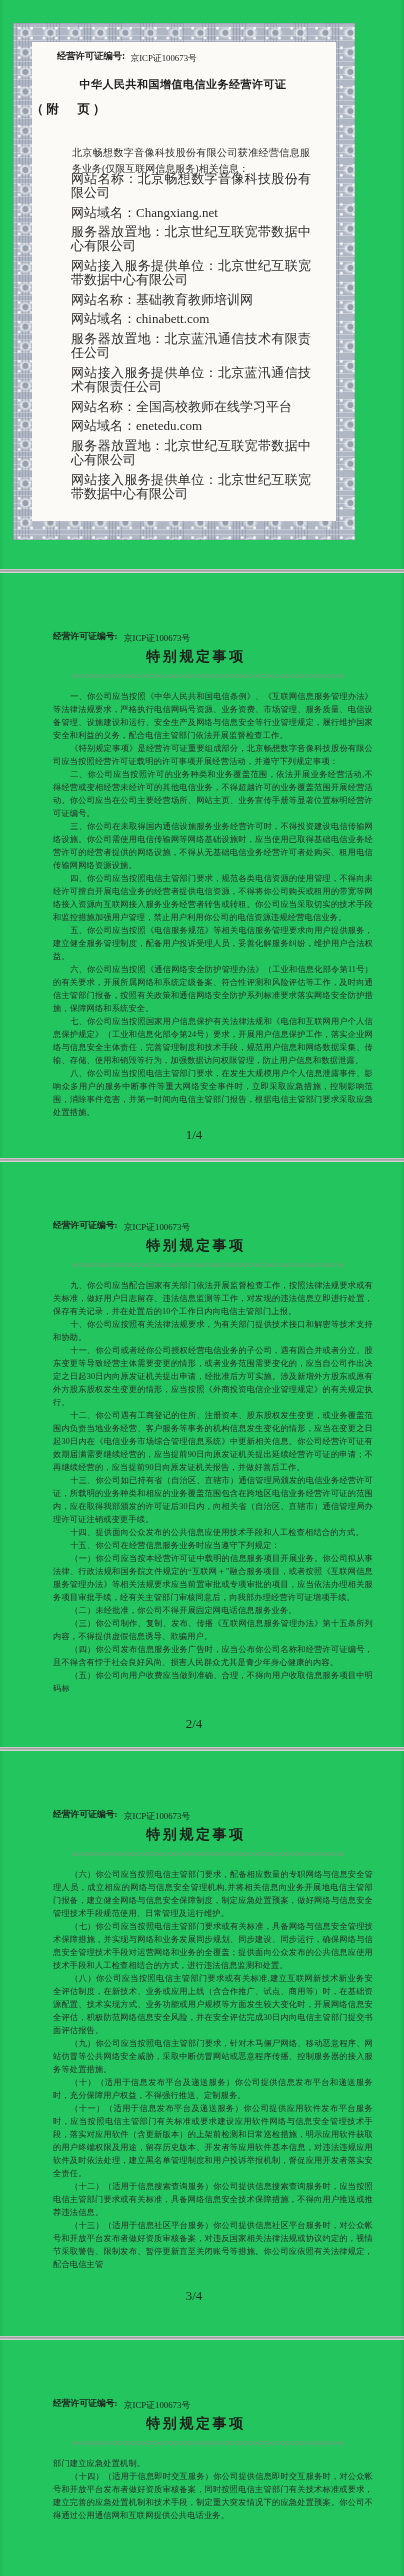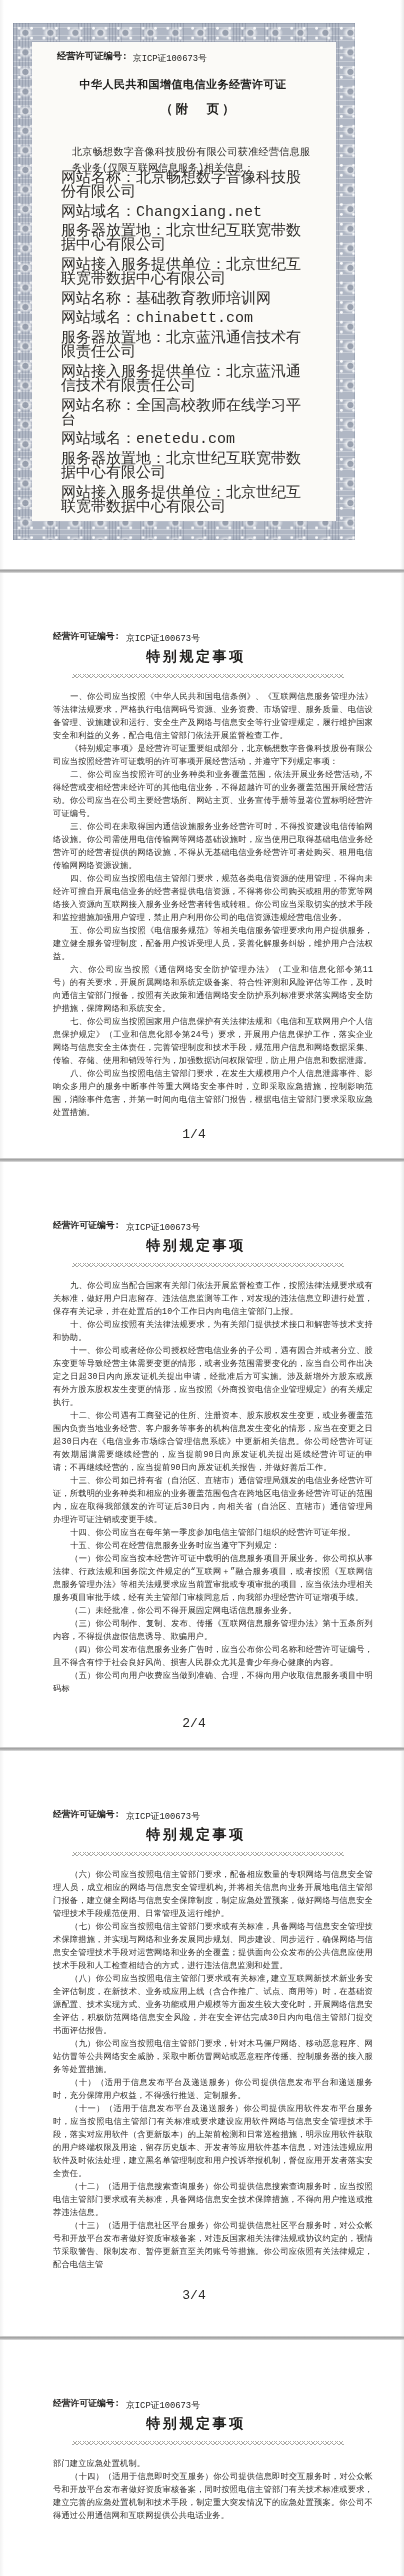--- a/index.html
+++ b/index.html
@@ -1,19 +1,19 @@
 <!DOCTYPE html>
 <html lang="zh" style="font-size:8.2px"><head>
 <meta charset="utf-8">
 <style>
   html,body { margin:0; padding:0; background:#c9c9c9; }
   body { width:405px; font-family:"Liberation Serif","DejaVu Serif",serif; color:#2e2c2a; }
   .doc { width:405px; }
 
-  .page { position:relative; background:#ffffff; overflow:hidden;font-family:Liberation Mono, monospace; }
+  .page { position:relative; background:#22c55e; overflow:hidden; }
   .page::after {
     content:""; position:absolute; top:0; right:0; bottom:0; width:5.2px;
     background:linear-gradient(270deg, rgba(0,0,0,0.10), rgba(0,0,0,0)); pointer-events:none;
   }
   .page::before {
     content:""; position:absolute; top:0; left:0; bottom:0; width:4.1px;
     background:linear-gradient(90deg, rgba(0,0,0,0.05), rgba(0,0,0,0)); pointer-events:none;
   }
   .sep { height:4.1px; background:linear-gradient(180deg,#dedede,#a3a3a3 35%,#b4b4b4 65%,#e3e3e3); }
 
@@ -32,26 +32,26 @@
     box-shadow: inset 0 0 0 0.5px rgba(100,110,135,0.45);
   }
   .frame-inner {
     position:absolute; left:19px; top:19px; right:19px; bottom:19px;
     background:#fbfaf7; box-shadow:0 0 0 0.5px rgba(120,130,150,0.35);
   }
   .cert-head { position:absolute; top:50px; left:57px; font-size:9.3px; font-weight:600; color:#232220; }
   .cert-head .num { display:inline-block; margin-left:5.2px; transform:translateY(2.1px); font-weight:500; font-size:8.8px; }
   .cert-title { position:absolute; top:77px; left:31px; width:304px; text-align:center;
                 font-size:11px; font-weight:bold; color:#1f1e1c; letter-spacing:0.5px; }
-  .cert-sub   { position:absolute; top:101px; left:31px; width:336px; text-align:center;
+  .cert-sub   { position:absolute; top:101px; left:31px; width:336px; 
                 font-size:12.4px; font-weight:bold; letter-spacing:3.1px; color:#1f1e1c; }
   .cert-intro { position:absolute; top:135px; left:72px; width:238px;
                 font-size:10px; line-height:16px; text-align:justify; }
-  .cert-fields{ position:absolute; top:172px; left:61px; width:240px;
-                font-size:15px; line-height:14px; }
+  .cert-fields{ position:absolute; top:172px; left:71px; width:240px;
+                font-size:13px; line-height:14px; }
   .cert-fields p { margin:0 0 5.7px 0; text-align:justify; }
 
   
   .reg { height:585px; }
   .reg.last { height:532px; }
   .reg-head { position:absolute; top:58px; left:53px; font-size:8.8px; font-weight:600; color:#232220; }
   .reg-head .num { display:inline-block; margin-left:6.2px; transform:translateY(1.5px); font-weight:500; }
   .reg-title { position:absolute; top:75px; left:0; width:392px; text-align:center;
                font-size:14px; font-weight:bold; letter-spacing:2.6px; color:#1f1e1c; }
   .reg-divider {
@@ -127,21 +127,21 @@
       <span>经营许可证编号:</span><span class="num">京ICP证100673号</span>
     </div>
     <div class="reg-title">特别规定事项</div>
     <div class="reg-divider"></div>
     <div class="reg-body">
       <p>九、你公司应当配合国家有关部门依法开展监督检查工作，按照法律法规要求或有关标准，做好用户日志留存、违法信息监测等工作，对发现的违法信息立即进行处置，保存有关记录，并在处置后的10个工作日内向电信主管部门上报。</p>
       <p>十、你公司应按照有关法律法规要求，为有关部门提供技术接口和解密等技术支持和协助。</p>
       <p>十一、你公司或者经你公司授权经营电信业务的子公司，遇有因合并或者分立、股东变更等导致经营主体需要变更的情形，或者业务范围需要变化的，应当自公司作出决定之日起30日内向原发证机关提出申请，经批准后方可实施。涉及新增外方股东或原有外方股东股权发生变更的情形，应当按照《外商投资电信企业管理规定》的有关规定执行。</p>
       <p>十二、你公司遇有工商登记的住所、注册资本、股东股权发生变更，或业务覆盖范围内负责当地业务经营、客户服务等事务的机构信息发生变化的情形，应当在变更之日起30日内在《电信业务市场综合管理信息系统》中更新相关信息。你公司经营许可证有效期届满需要继续经营的，应当提前90日向原发证机关提出延续经营许可证的申请；不再继续经营的，应当提前90日向原发证机关报告，并做好善后工作。</p>
       <p>十三、你公司如已持有省（自治区、直辖市）通信管理局颁发的电信业务经营许可证，所载明的业务种类和相应的业务覆盖范围包含在跨地区电信业务经营许可证的范围内，应在取得我部颁发的许可证后30日内，向相关省（自治区、直辖市）通信管理局办理许可证注销或变更手续。</p>
-      <p>十四、你公司应当在每年第一季度参加电信主管部门组织的经营许可证年报。</p>
+      <p>十四、提供面向公众发布的公共信息应使用技术手段和人工检查相结合的方式。</p>
       <p>十五、你公司在经营信息服务业务时应当遵守下列规定：</p>
       <p>（一）你公司应当按本经营许可证中载明的信息服务项目开展业务。你公司拟从事法律、行政法规和国务院文件规定的“互联网＋”融合服务项目，或者按照《互联网信息服务管理办法》等相关法规要求应当前置审批或专项审批的项目，应当依法办理相关服务项目审批手续，经有关主管部门审核同意后，向我部办理经营许可证增项手续。</p>
       <p>（二）未经批准，你公司不得开展固定网电话信息服务业务。</p>
       <p>（三）你公司制作、复制、发布、传播《互联网信息服务管理办法》第十五条所列内容，不得提供虚假信息诱导、欺骗用户。</p>
       <p>（四）你公司发布信息服务业务广告时，应当公布你公司名称和经营许可证编号，且不得含有悖于社会良好风尚、损害人民群众尤其是青少年身心健康的内容。</p>
       <p>（五）你公司向用户收费应当做到准确、合理，不得向用户收取信息服务项目中明码标</p>
     </div>
     <div class="reg-pagenum pn-a">2/4</div>
   </section>
 

